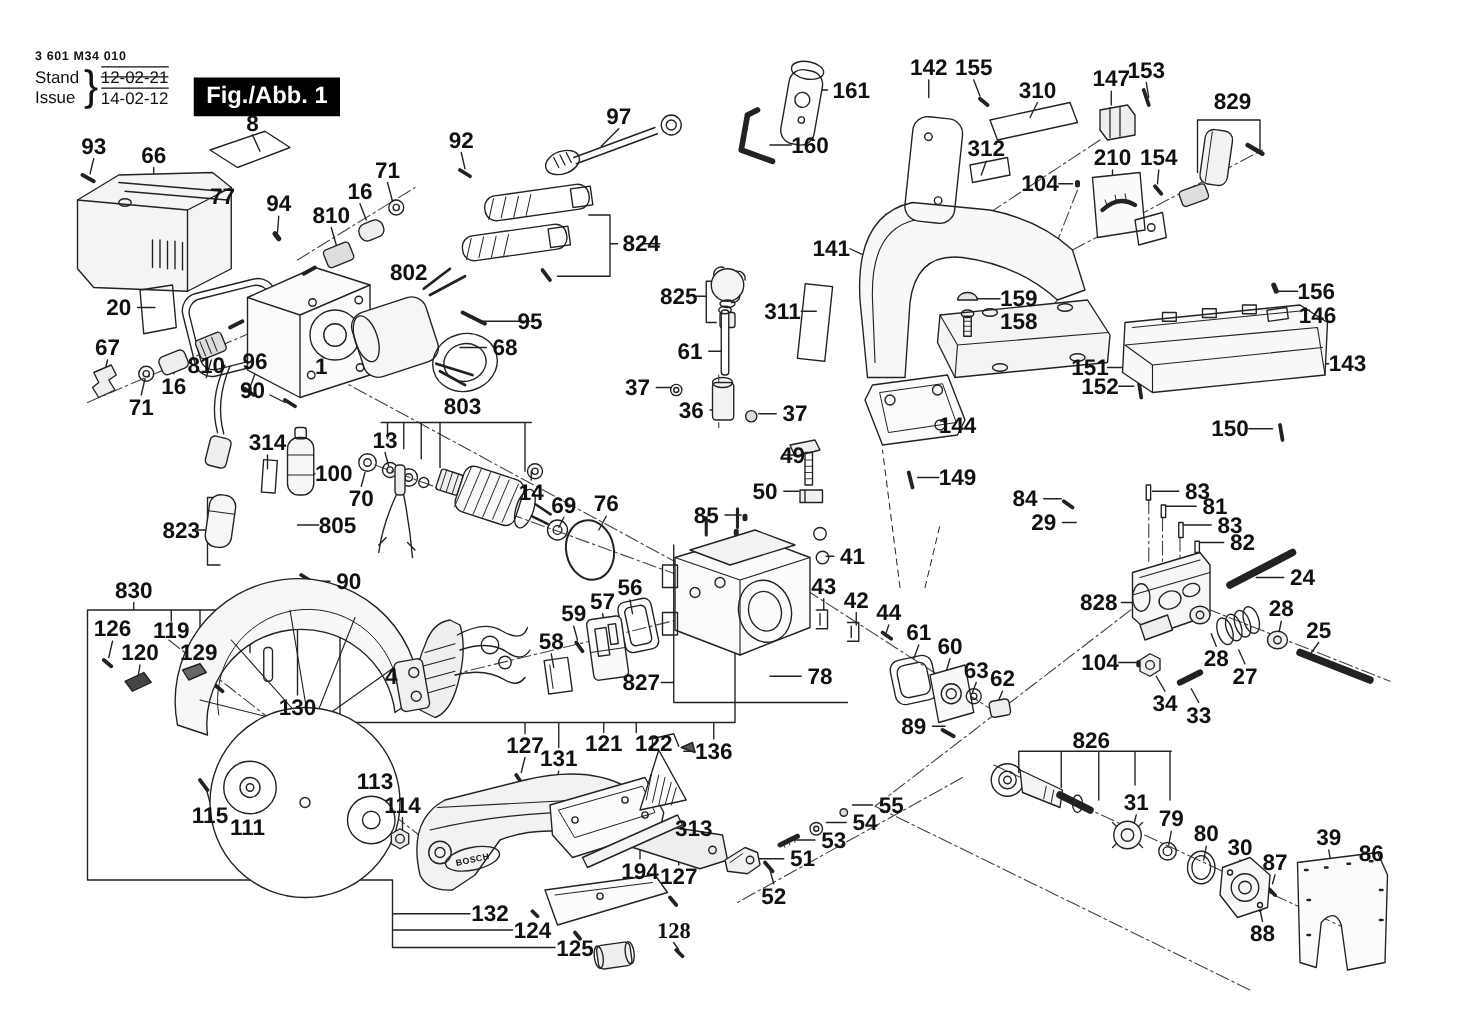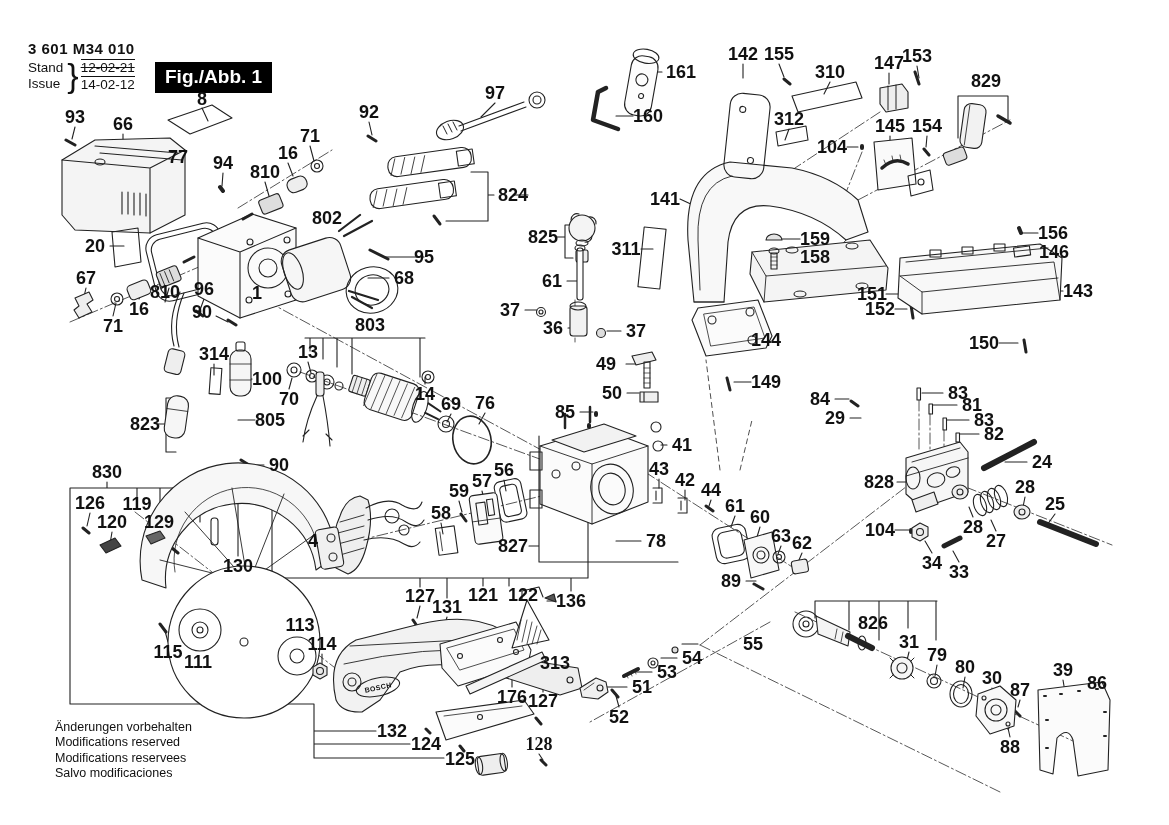--- a/index.html
+++ b/index.html
@@ -2,21 +2,21 @@
 <html><head>
 <meta charset="utf-8">
 <style>
   html,body{margin:0;padding:0;background:#fff;}
   #stage{position:relative;width:1169px;height:825px;background:#fff;overflow:hidden;
          font-family:"Liberation Sans",sans-serif;color:#111;}
   #art{position:absolute;left:0;top:0;}
   .plbl{position:absolute;transform:translate(-50%,-50%);font-weight:bold;font-size:18px;
         line-height:1;white-space:nowrap;color:#111;letter-spacing:0;}
   #hdr{position:absolute;left:28px;top:40px;}
-  #pn{font-size:15px;font-weight:600;letter-spacing:.5px;}
+  #pn{font-size:10px;font-weight:600;letter-spacing:.5px;}
   #standissue{display:flex;align-items:center;margin-top:2px;}
   .si-col{font-size:13.5px;line-height:1.15;}
   .brace{font-size:34px;font-weight:300;margin:0 2px 0 4px;line-height:.8;}
   .dates{font-size:13.5px;line-height:1.15;}
   .date-old{text-decoration:line-through;border-top:1px solid #111;border-bottom:1px solid #111;}
   #figbox{position:absolute;left:155px;top:62px;background:#000;color:#fff;
           font-weight:bold;font-size:19px;padding:4px 10px 5px 10px;}
   #footnote{position:absolute;left:55px;top:720px;font-size:12.5px;line-height:1.22;}
   .logo-oval{font-size:7px;font-weight:bold;letter-spacing:.4px;}
 </style>
@@ -519,26 +519,20 @@
     </div>
     <div class="brace">}</div>
     <div class="dates">
       <div class="date-old">12-02-21</div>
       <div>14-02-12</div>
     </div>
   </div>
 </div>
 <div id="figbox">Fig./Abb. 1</div>
 
-<div id="footnote">
-  <div>Änderungen vorbehalten</div>
-  <div>Modifications reserved</div>
-  <div>Modifications reservees</div>
-  <div>Salvo modificaciones</div>
-</div>
 
 <div id="labels">
       <div class="plbl" style="left: 75px; top: 117px;">93</div>
       <div class="plbl" style="left: 123px; top: 124px;">66</div>
       <div class="plbl" style="left: 202px; top: 99px;">8</div>
       <div class="plbl" style="left: 178px; top: 157px;">77</div>
       <div class="plbl" style="left: 223px; top: 163px;">94</div>
       <div class="plbl" style="left: 265px; top: 172px;">810</div>
       <div class="plbl" style="left: 288px; top: 153px;">16</div>
       <div class="plbl" style="left: 310px; top: 136px;">71</div>
@@ -598,25 +592,25 @@
       <div class="plbl" style="left: 543px; top: 237px;">825</div>
       <div class="plbl" style="left: 626px; top: 249px;">311</div>
       <div class="plbl" style="left: 665px; top: 199px;">141</div>
       <div class="plbl" style="left: 743px; top: 54px;">142</div>
       <div class="plbl" style="left: 779px; top: 54px;">155</div>
       <div class="plbl" style="left: 830px; top: 72px;">310</div>
       <div class="plbl" style="left: 789px; top: 119px;">312</div>
       <div class="plbl" style="left: 832px; top: 147px;">104</div>
       <div class="plbl" style="left: 889px; top: 63px;">147</div>
       <div class="plbl" style="left: 917px; top: 56px;">153</div>
-      <div class="plbl" style="left: 890px; top: 126px;">145</div>
+      <div class="plbl" style="left: 890px; top: 126px;">210</div>
       <div class="plbl" style="left: 927px; top: 126px;">154</div>
       <div class="plbl" style="left: 986px; top: 81px;">829</div>
       <div class="plbl" style="left: 513px; top: 195px;">824</div>
-      <div class="plbl" style="left: 606px; top: 364px;">49</div>
+      <div class="plbl" style="left: 634px; top: 364px;">49</div>
       <div class="plbl" style="left: 612px; top: 393px;">50</div>
       <div class="plbl" style="left: 766px; top: 340px;">144</div>
       <div class="plbl" style="left: 766px; top: 382px;">149</div>
       <div class="plbl" style="left: 815px; top: 239px;">159</div>
       <div class="plbl" style="left: 815px; top: 257px;">158</div>
       <div class="plbl" style="left: 1053px; top: 233px;">156</div>
       <div class="plbl" style="left: 1054px; top: 252px;">146</div>
       <div class="plbl" style="left: 1078px; top: 291px;">143</div>
       <div class="plbl" style="left: 872px; top: 294px;">151</div>
       <div class="plbl" style="left: 880px; top: 309px;">152</div>
@@ -629,45 +623,45 @@
       <div class="plbl" style="left: 994px; top: 434px;">82</div>
       <div class="plbl" style="left: 1042px; top: 462px;">24</div>
       <div class="plbl" style="left: 879px; top: 482px;">828</div>
       <div class="plbl" style="left: 1025px; top: 487px;">28</div>
       <div class="plbl" style="left: 1055px; top: 504px;">25</div>
       <div class="plbl" style="left: 973px; top: 527px;">28</div>
       <div class="plbl" style="left: 996px; top: 541px;">27</div>
       <div class="plbl" style="left: 880px; top: 530px;">104</div>
       <div class="plbl" style="left: 932px; top: 563px;">34</div>
       <div class="plbl" style="left: 959px; top: 572px;">33</div>
-      <div class="plbl" style="left: 873px; top: 592px; margin-top: 31px;">826</div>
+      <div class="plbl" style="left: 873px; top: 592px;">826</div>
       <div class="plbl" style="left: 909px; top: 642px;">31</div>
       <div class="plbl" style="left: 937px; top: 655px;">79</div>
       <div class="plbl" style="left: 965px; top: 667px;">80</div>
       <div class="plbl" style="left: 992px; top: 678px;">30</div>
       <div class="plbl" style="left: 1020px; top: 690px;">87</div>
       <div class="plbl" style="left: 1010px; top: 747px;">88</div>
       <div class="plbl" style="left: 1063px; top: 670px;">39</div>
       <div class="plbl" style="left: 1097px; top: 683px;">86</div>
       <div class="plbl" style="left: 168px; top: 652px;">115</div>
       <div class="plbl" style="left: 198px; top: 662px;">111</div>
       <div class="plbl" style="left: 300px; top: 625px;">113</div>
       <div class="plbl" style="left: 322px; top: 644px;">114</div>
       <div class="plbl" style="left: 420px; top: 596px;">127</div>
       <div class="plbl" style="left: 447px; top: 607px;">131</div>
       <div class="plbl" style="left: 483px; top: 595px;">121</div>
       <div class="plbl" style="left: 523px; top: 595px;">122</div>
       <div class="plbl" style="left: 571px; top: 601px;">136</div>
       <div class="plbl" style="left: 555px; top: 663px;">313</div>
-      <div class="plbl" style="left: 512px; top: 697px;">176</div>
+      <div class="plbl" style="left: 512px; top: 697px;">194</div>
       <div class="plbl" style="left: 543px; top: 701px;">127</div>
       <div class="plbl" style="left: 392px; top: 731px;">132</div>
       <div class="plbl" style="left: 426px; top: 744px;">124</div>
       <div class="plbl" style="left: 460px; top: 759px;">125</div>
       <div class="plbl" style="left: 539px; top: 744px; font-family: Liberation Serif, serif;">128</div>
       <div class="plbl" style="left: 642px; top: 687px;">51</div>
       <div class="plbl" style="left: 619px; top: 717px;">52</div>
       <div class="plbl" style="left: 667px; top: 672px;">53</div>
       <div class="plbl" style="left: 692px; top: 658px;">54</div>
-      <div class="plbl" style="left: 713px; top: 644px; margin-left: 40px;">55</div>
+      <div class="plbl" style="left: 713px; top: 644px;">55</div>
     </div>
 
 </div>
 
 </body></html>

